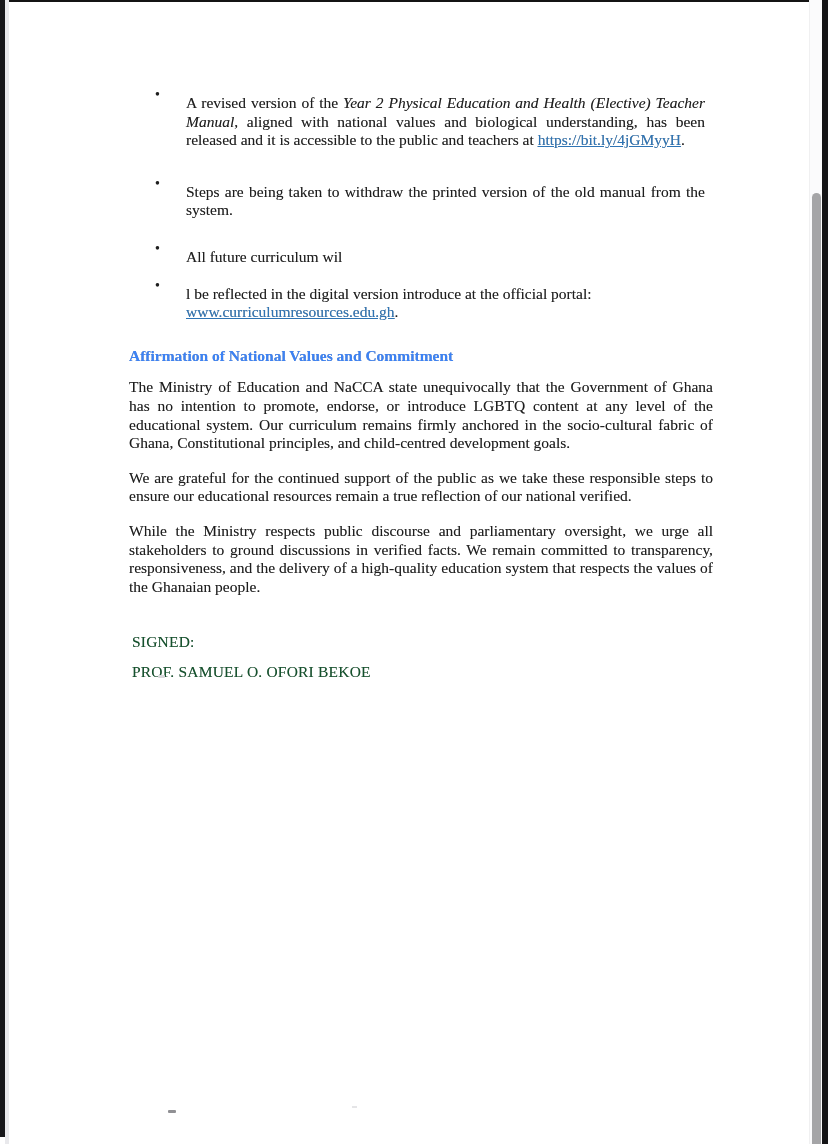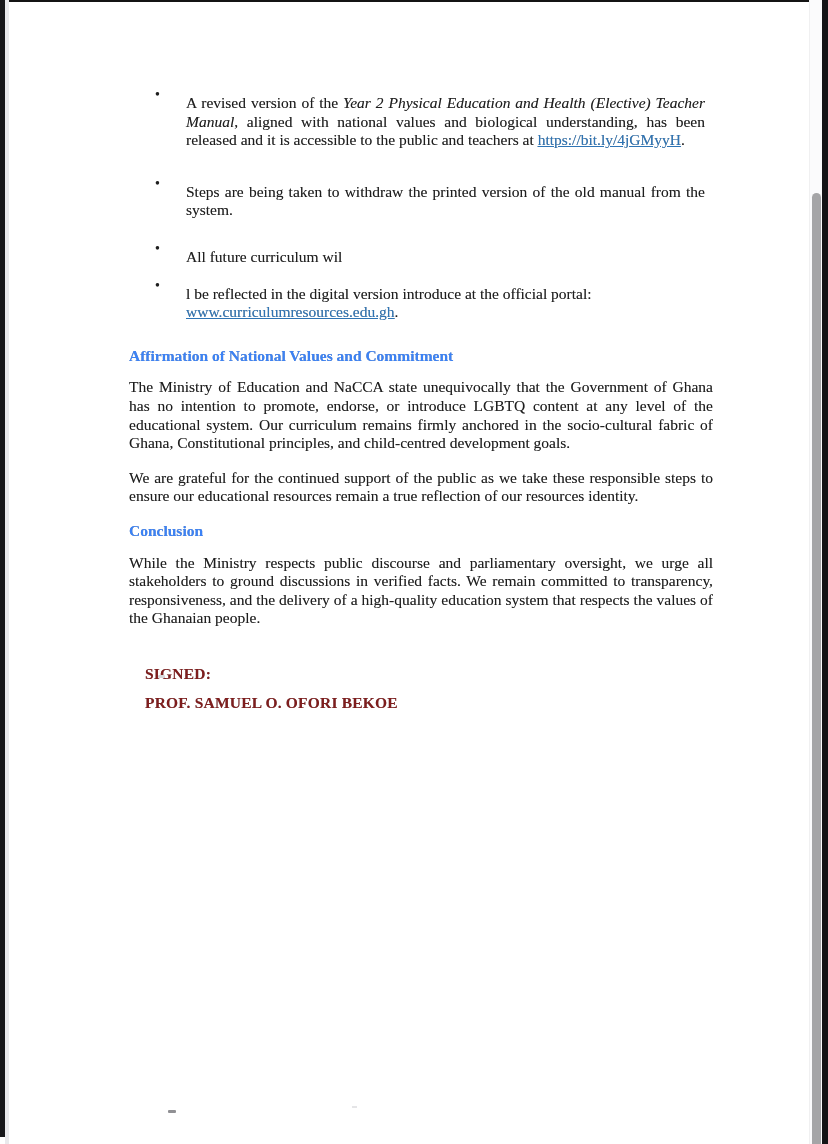--- a/index.html
+++ b/index.html
@@ -35,21 +35,21 @@
   }
   .bullet-item { display: flex; margin: 0 0 17px 26px; }
   .bullet-item.tight { margin-bottom: 2px; }
   .bullet-item.mid { margin-bottom: 12px; }
   .marker { flex: 0 0 23px; width: 23px; font-size: 14px; line-height: 18.6px; }
   .bullet-text { margin: 8px; flex: 1; text-align: justify; }
   .doc-heading { font-size: 15.5px; font-weight: bold; color: #3b82f6; margin: 13px 0 13px 0; }
   .doc-para { margin: 0 0 16px 0; text-align: justify; font-family: Liberation Serif, serif; }
   .doc-link { color: #2e74b5; text-decoration: underline; cursor: pointer; }
   .signature { margin-top: 37px; }
-  .signature p { font-weight: bold; margin: 0 0 11px 16px; color: #7f1d1d; letter-spacing: 0.2px; }
+  .signature p { font-weight: normal; margin: 0 0 11px 3px; color: #14532d; letter-spacing: 0.2px; }
 
   
   .artifact-1 { position: absolute; left: 158px; top: 675px; width: 7px; height: 3px; background: #d8d8db; border-radius: 1px; }
   .artifact-2 { position: absolute; left: 168px; top: 1110px; width: 8px; height: 3px; background: #909094; border-radius: 1px; }
   .artifact-3 { position: absolute; left: 352px; top: 1106px; width: 5px; height: 2px; background: #e5e5e7; }
   em { font-style: italic; }
 </style>
 </head>
 <body>
 
@@ -83,23 +83,22 @@
 
     <div class="bullet-item">
       <span class="marker">•</span>
       <p class="bullet-text"><span>l be reflected in the digital version introduce at the official portal:</span><br><a class="doc-link">www.curriculumresources.edu.gh</a><span>.</span></p>
     </div>
 
   </div>
 
   <h3 class="doc-heading">Affirmation of National Values and Commitment</h3>
   <p class="doc-para">The Ministry of Education and NaCCA state unequivocally that the Government of Ghana has no intention to promote, endorse, or introduce LGBTQ content at any level of the educational system. Our curriculum remains firmly anchored in the socio-cultural fabric of Ghana, Constitutional principles, and child-centred development goals.</p>
-  <p class="doc-para">We are grateful for the continued support of the public as we take these responsible steps to ensure our educational resources remain a true reflection of our resources identity.</p>
+  <p class="doc-para">We are grateful for the continued support of the public as we take these responsible steps to ensure our educational resources remain a true reflection of our national verified.</p>
 
-  <h3 class="doc-heading">Conclusion</h3>
   <p class="doc-para">While the Ministry respects public discourse and parliamentary oversight, we urge all stakeholders to ground discussions in verified facts. We remain committed to transparency, responsiveness, and the delivery of a high-quality education system that respects the values of the Ghanaian people.</p>
 
   <div class="signature">
     <p>SIGNED:</p>
     <p>PROF. SAMUEL O. OFORI BEKOE</p>
   </div>
 
 </div>
 
 <div class="artifact-1"></div>

